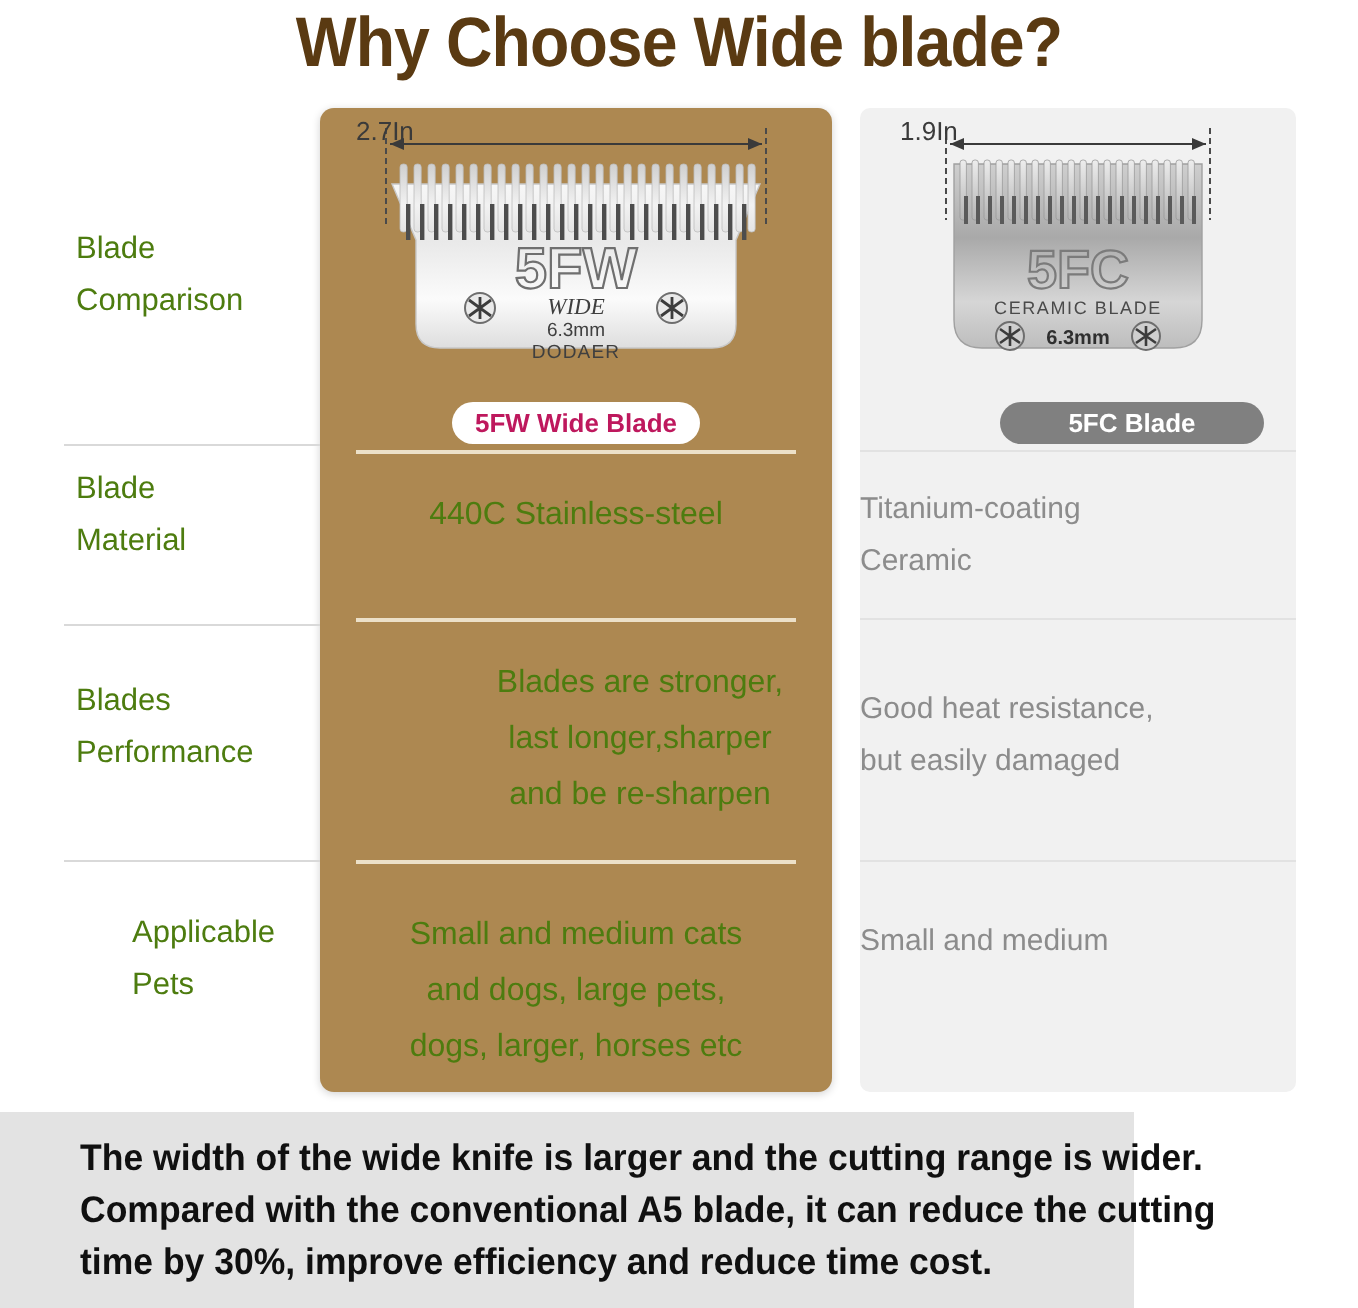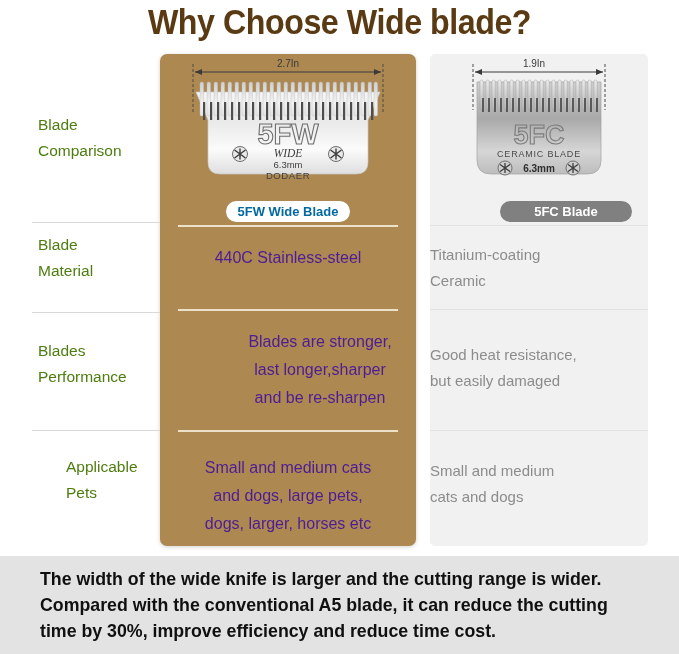--- a/index.html
+++ b/index.html
@@ -63,51 +63,51 @@
   
   .browncol{
     position:absolute;left:160px;top:0;width:256px;height:492px;
     background:#ad8851;
     border-radius:7px;
     box-shadow:0 1px 4px rgba(0,0,0,0.18);
   }
   .brown-cell{
     position:absolute;left:160px;width:256px;
     text-align:center;
-    color:#4c1d95;
+    color:#4d7c0f;
     font-size:16px;
     line-height:28px;
   }
   .brown-div{
     position:absolute;left:178px;width:220px;height:2px;
     background:#ece0c8;
   }
 
   
   .blade-wrap{position:absolute;}
   .dimtext{
-    position:absolute;width:100%;text-align:center;
-    font-size:10px;color:#3a3a3a;
+    position:absolute;width:100%;
+    font-size:13px;color:#3a3a3a;
   }
 
   
   .pill{
     position:absolute;
     height:21px;line-height:21px;
     text-align:center;
     border-radius:11px;
     font-size:13px;font-weight:bold;
     white-space:nowrap;
   }
-  .pill-white{background:#ffffff;color:#0369a1;}
+  .pill-white{background:#ffffff;color:#be185d;}
   .pill-gray{background:#808080;color:#ffffff;}
 
   
   .footer{
-    position:absolute;left:0;top:556px;width:679px;height:98px;
+    position:absolute;left:0;top:556px;width:567px;height:98px;
     background:#e3e3e3;
   }
   .footer-text{
     position:absolute;left:40px;top:10px;width:610px;
     font-family:"Liberation Sans Narrow","Liberation Sans",sans-serif;
     font-weight:bold;
     font-size:18.5px;
     line-height:26px;
     color:#101010;
     transform:scaleX(0.96);
@@ -371,21 +371,20 @@
 
     <div class="gray-cell" style="top:288px;">
       <div>Good heat resistance,</div>
       <div>but easily damaged</div>
     </div>
 
     <div class="gray-div" style="top:376px;left:430px;width:218px;"></div>
 
     <div class="gray-cell" style="top:404px;">
       <div>Small and medium</div>
-      <div>cats and dogs</div>
     </div>
 
   </div>
 
   <div class="footer">
     <div class="footer-text">
       <div>The width of the wide knife is larger and the cutting range is wider.</div>
       <div>Compared with the conventional A5 blade, it can reduce the cutting</div>
       <div>time by 30%, improve efficiency and reduce time cost.</div>
     </div>

